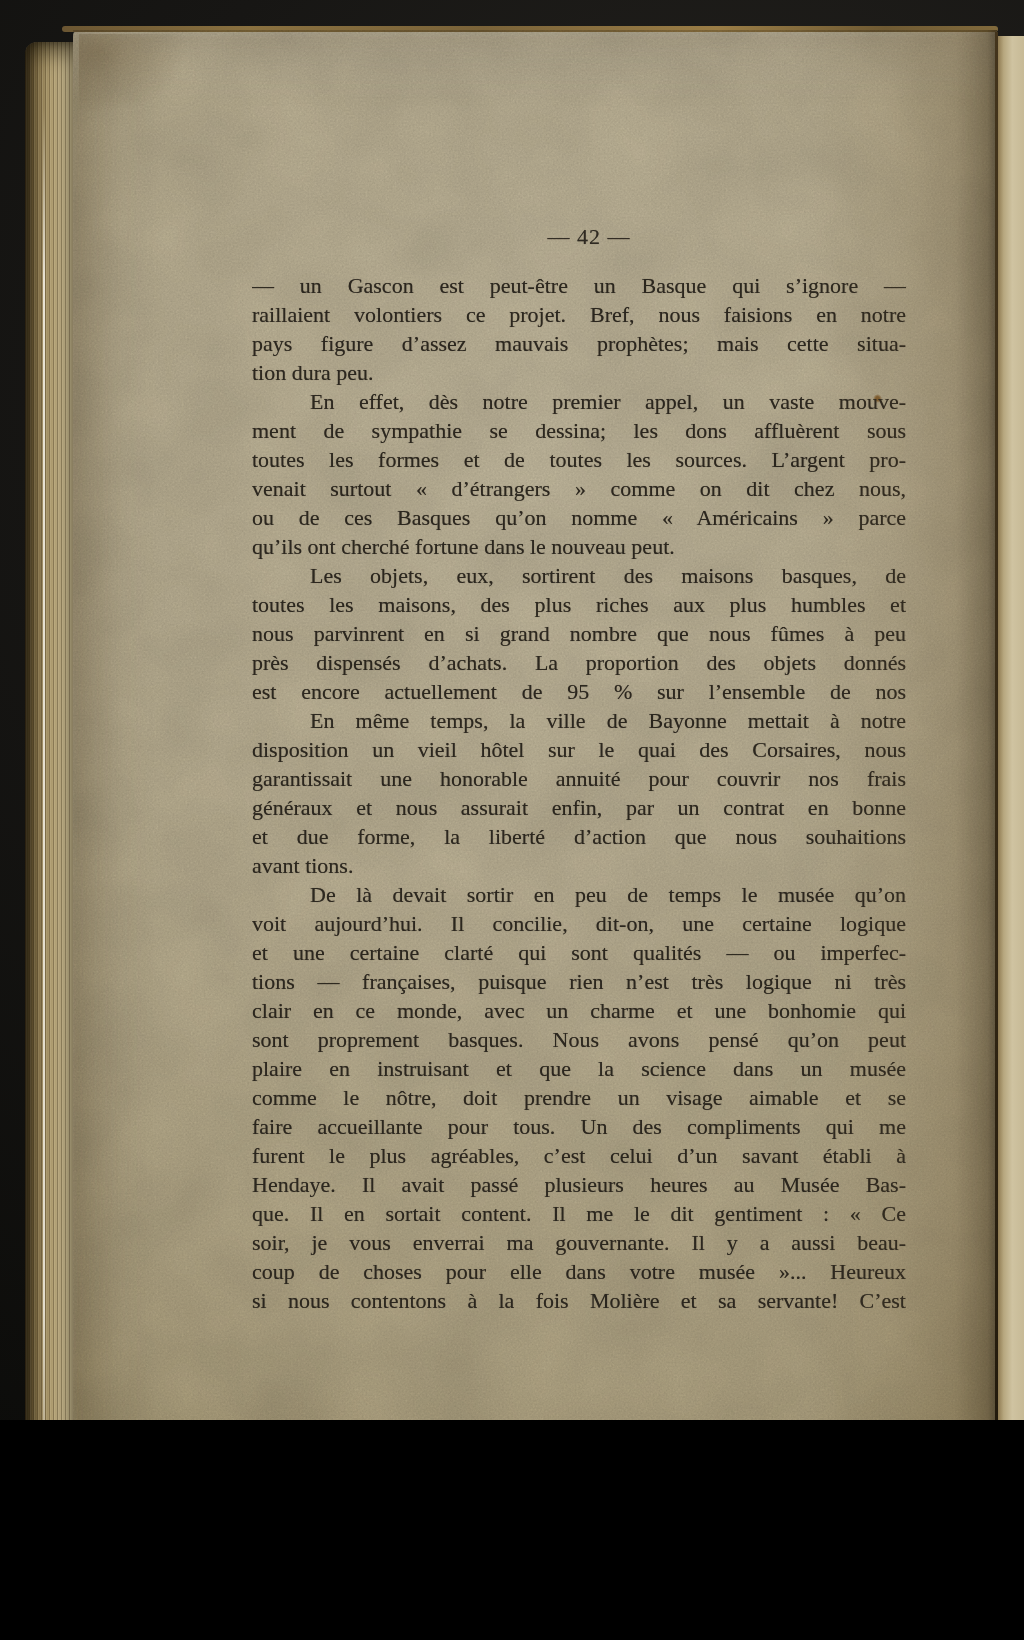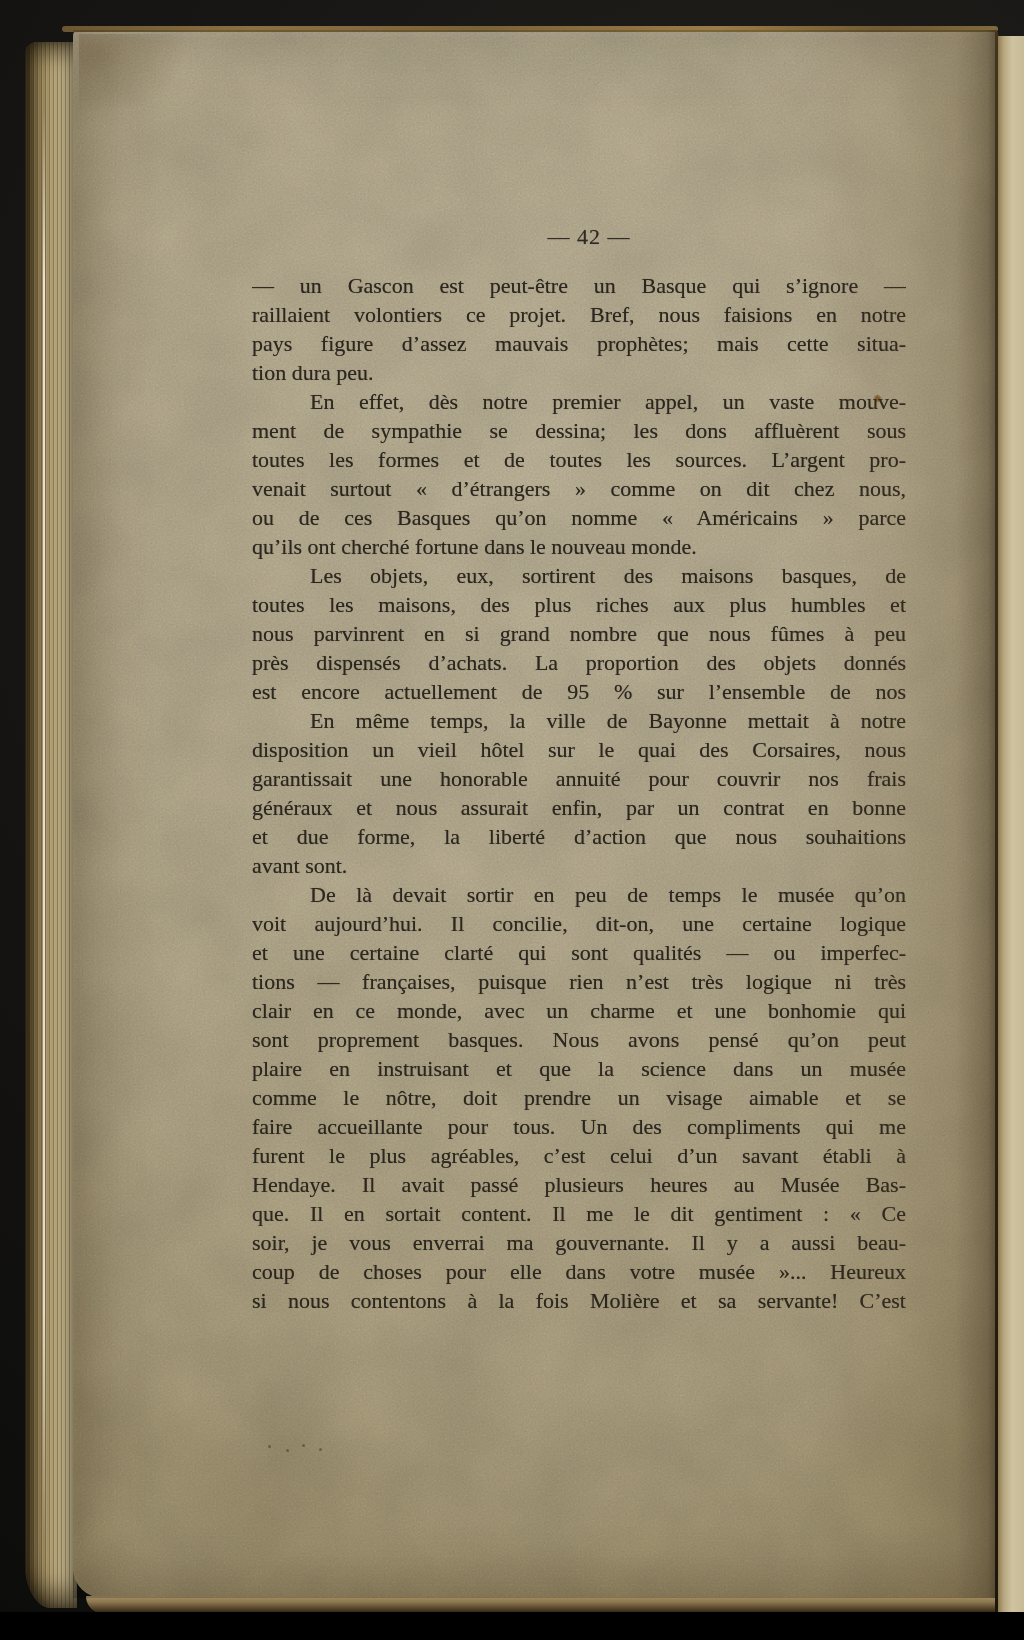--- a/index.html
+++ b/index.html
@@ -1,17 +1,17 @@
 <!DOCTYPE html>
 <html><head>
 <meta charset="utf-8">
 <style>
   html,body{margin:0;padding:0;background:#000;}
   .scene{
-    position:relative;width:1024px;height:1612px;overflow:hidden;
+    position:relative;width:1024px;height:1420px;overflow:hidden;
     background:radial-gradient(130% 90% at 72% 28%, #25231f 0%, #171614 48%, #0c0c0a 100%);
     font-family:"Liberation Serif","DejaVu Serif",serif;
   }
   
   .page-stack{
     position:absolute;left:25px;top:42px;width:52px;height:1566px;
     background:
       repeating-linear-gradient(90deg, rgba(58,44,22,.32) 0 1px, rgba(216,202,162,.22) 1px 2px, rgba(0,0,0,0) 2px 4px),
       linear-gradient(90deg,#58472a 0%,#7a673f 14%,#98855a 32%,#b3a175 55%,#c4b58c 78%,#cbbd96 100%);
     border-radius:12px 0 0 26px / 12px 0 0 44px;
@@ -109,36 +109,36 @@
           <div class="line">raillaient volontiers ce projet. Bref, nous faisions en notre</div>
           <div class="line">pays figure d’assez mauvais prophètes; mais cette situa-</div>
           <div class="line last">tion dura peu.</div>
         </div>
         <div>
           <div class="line indent">En effet, dès notre premier appel, un vaste mouve-</div>
           <div class="line">ment de sympathie se dessina; les dons affluèrent sous</div>
           <div class="line">toutes les formes et de toutes les sources. L’argent pro-</div>
           <div class="line">venait surtout « d’étrangers » comme on dit chez nous,</div>
           <div class="line">ou de ces Basques qu’on nomme « Américains » parce</div>
-          <div class="line last">qu’ils ont cherché fortune dans le nouveau monde.</div>
+          <div class="line last">qu’ils ont cherché fortune dans le nouveau peut.</div>
         </div>
         <div>
           <div class="line indent">Les objets, eux, sortirent des maisons basques, de</div>
           <div class="line">toutes les maisons, des plus riches aux plus humbles et</div>
           <div class="line">nous parvinrent en si grand nombre que nous fûmes à peu</div>
           <div class="line">près dispensés d’achats. La proportion des objets donnés</div>
           <div class="line">est encore actuellement de 95 % sur l’ensemble de nos</div>
         </div>
         <div>
           <div class="line indent">En même temps, la ville de Bayonne mettait à notre</div>
           <div class="line">disposition un vieil hôtel sur le quai des Corsaires, nous</div>
           <div class="line">garantissait une honorable annuité pour couvrir nos frais</div>
           <div class="line">généraux et nous assurait enfin, par un contrat en bonne</div>
           <div class="line">et due forme, la liberté d’action que nous souhaitions</div>
-          <div class="line last">avant sont.</div>
+          <div class="line last">avant tions.</div>
         </div>
         <div>
           <div class="line indent">De là devait sortir en peu de temps le musée qu’on</div>
           <div class="line">voit aujourd’hui. Il concilie, dit-on, une certaine logique</div>
           <div class="line">et une certaine clarté qui sont qualités — ou imperfec-</div>
           <div class="line">tions — françaises, puisque rien n’est très logique ni très</div>
           <div class="line">clair en ce monde, avec un charme et une bonhomie qui</div>
           <div class="line">sont proprement basques. Nous avons pensé qu’on peut</div>
           <div class="line">plaire en instruisant et que la science dans un musée</div>
           <div class="line">comme le nôtre, doit prendre un visage aimable et se</div>

